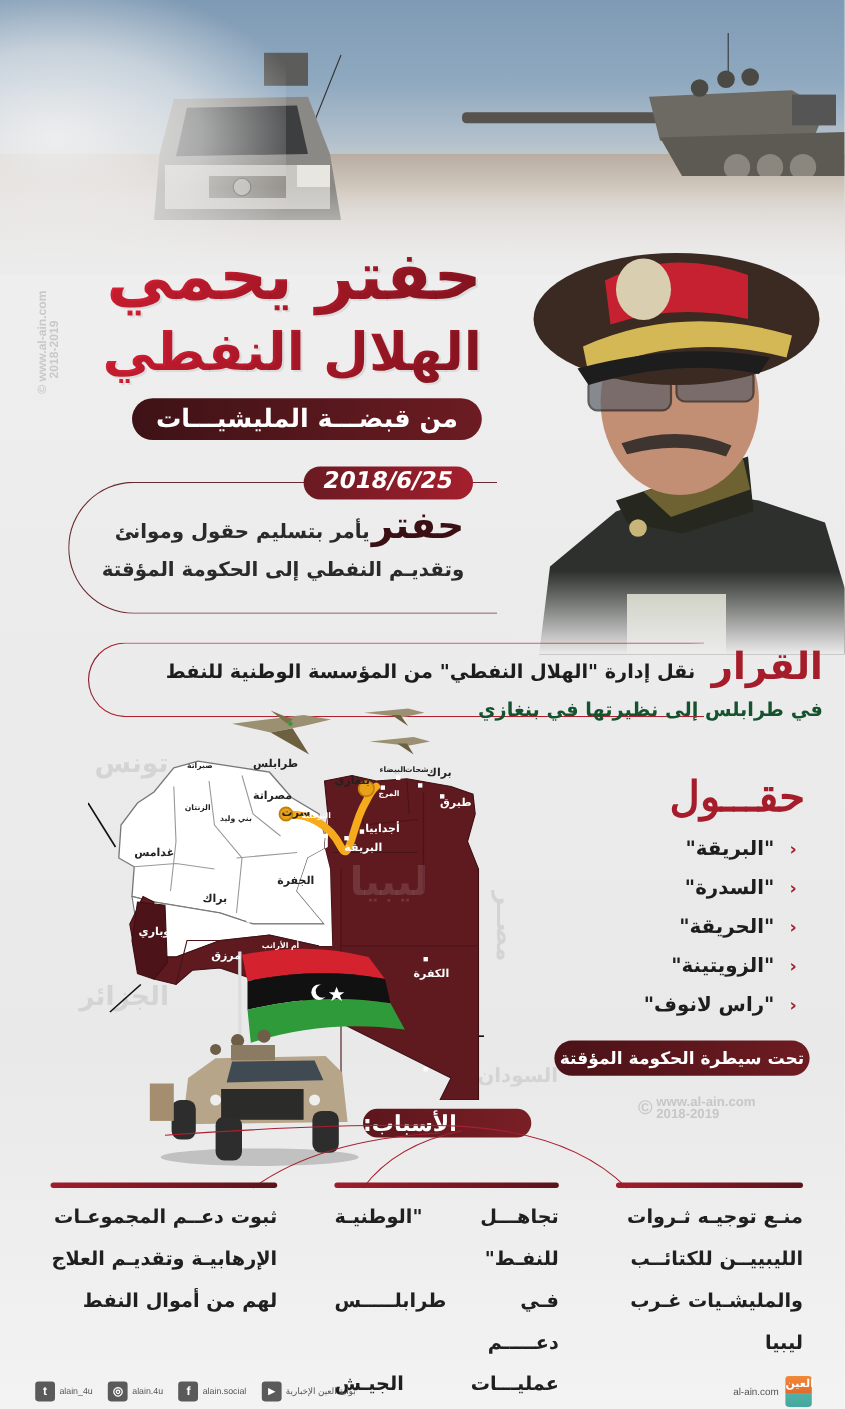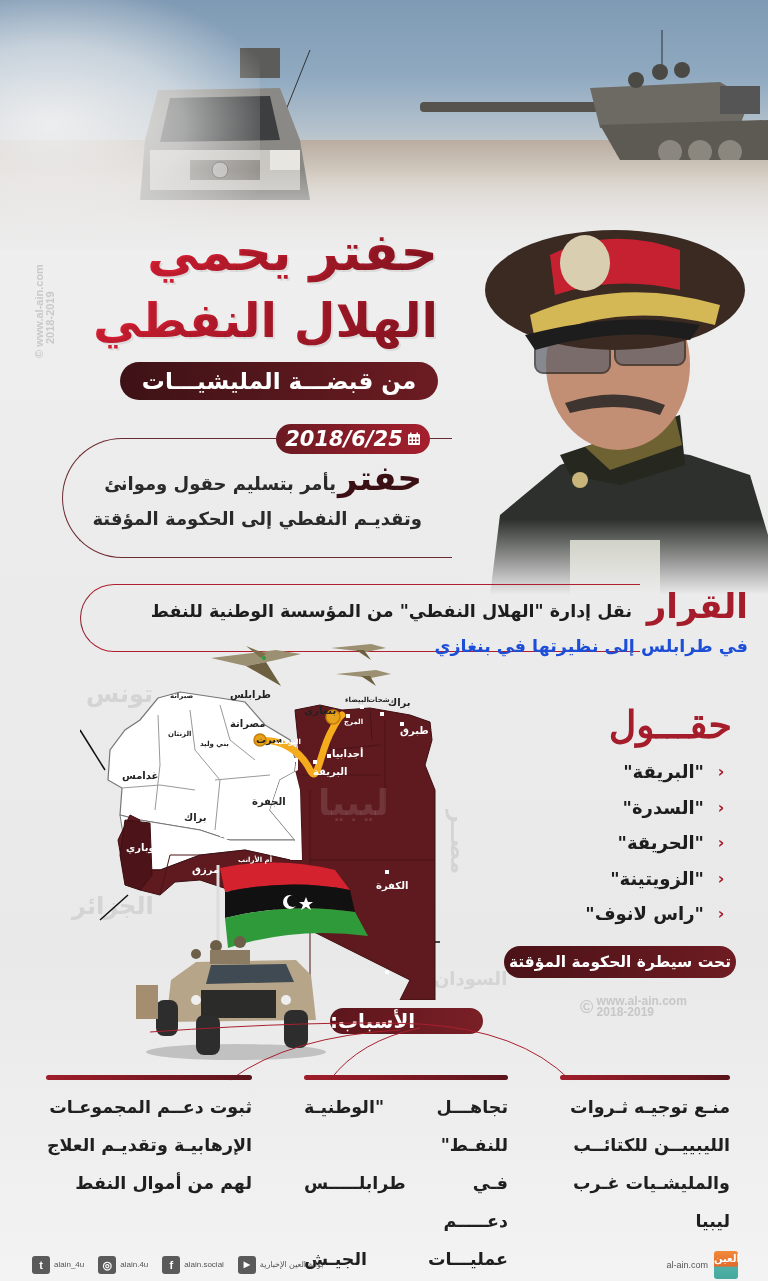--- a/index.html
+++ b/index.html
@@ -45,41 +45,41 @@
   }
 
   
   .title1, .title2 {
     font-family: "DejaVu Sans", sans-serif; font-weight: bold;
     color: #b8192a; text-align: right; white-space: nowrap;
     text-shadow: 2px 2px 0 rgba(0,0,0,0.08);
     background: linear-gradient(90deg, #d61f33, #8e1522);
     -webkit-background-clip: text; background-clip: text; -webkit-text-fill-color: transparent;
   }
-  .title1 { right: 330px; top: 216px; font-size: 52px; line-height: 72px; }
+  .title1 { right: 330px; top: 216px; font-size: 61px; line-height: 72px; }
   .title2 { right: 330px; top: 288px; font-size: 48px; line-height: 64px; }
   .title-pill {
     right: 330px; top: 362px; width: 318px; height: 38px; border-radius: 19px;
     background: linear-gradient(90deg, #3d1216, #6c1c22);
     color: #fff; font-weight: bold; font-size: 23px; line-height: 38px; text-align: center;
   }
 
   
   .portrait { left: 470px; top: 215px; width: 298px; height: 380px; }
 
   
   .frame1 {
     left: 62px; top: 438px; width: 390px; height: 120px;
     border: 1.5px solid #6b2a2f; border-right: none; border-radius: 60px 0 0 60px;
   }
   .date-pill {
     left: 276px; top: 424px; width: 154px; height: 30px; border-radius: 15px;
     background: linear-gradient(90deg, #6a1a22, #a51f2e);
     color: #fff; font-weight: bold; font-style: italic; font-size: 21px; line-height: 30px;
-    display: flex; align-items: center; justify-content: center; gap: 4px; direction: ltr;
+    display: flex; align-items: center; justify-content: center; gap: 4px; direction: ltr; flex-direction: column;
   }
   .cal-icon { width: 14px; height: 14px; }
   .haftar-name {
     right: 346px; top: 455px; font-weight: bold; font-size: 34px; line-height: 46px;
     color: #3b1014;
   }
   .order-line1 {
     right: 432px; top: 470px; font-weight: bold; font-size: 18px; line-height: 28px; color: #2a2a2a; white-space: nowrap;
   }
   .order-line2 {
@@ -92,21 +92,21 @@
     border: 1.5px solid #b11e2d; border-right: none; border-radius: 34px 0 0 34px;
     border-color: #b11e2d #b11e2d #b11e2d #8a1a25;
   }
   .decision-label {
     right: 20px; top: 584px; font-weight: bold; font-size: 34px; line-height: 44px; color: #a51d2b;
   }
   .decision-l1 {
     right: 136px; top: 597px; font-weight: bold; font-size: 17.5px; line-height: 28px; color: #1d1d1d; white-space: nowrap;
   }
   .decision-l2 {
-    right: 20px; top: 632px; font-weight: bold; font-size: 17.5px; line-height: 28px; color: #1d4ed8; white-space: nowrap;
+    right: 20px; top: 632px; font-weight: bold; font-size: 17.5px; line-height: 28px; color: #14532d; white-space: nowrap;
   }
   .jets { left: 206px; top: 636px; width: 190px; height: 56px; }
 
   
   .map { left: 80px; top: 680px; width: 360px; height: 320px; }
   .country-bg {
     font-weight: bold; color: #d4d4d4; font-size: 24px; white-space: nowrap;
   }
   .city-label { font-size: 10px; font-weight: bold; color: #222; white-space: nowrap; }
   .city-label.light { color: #fff; }

